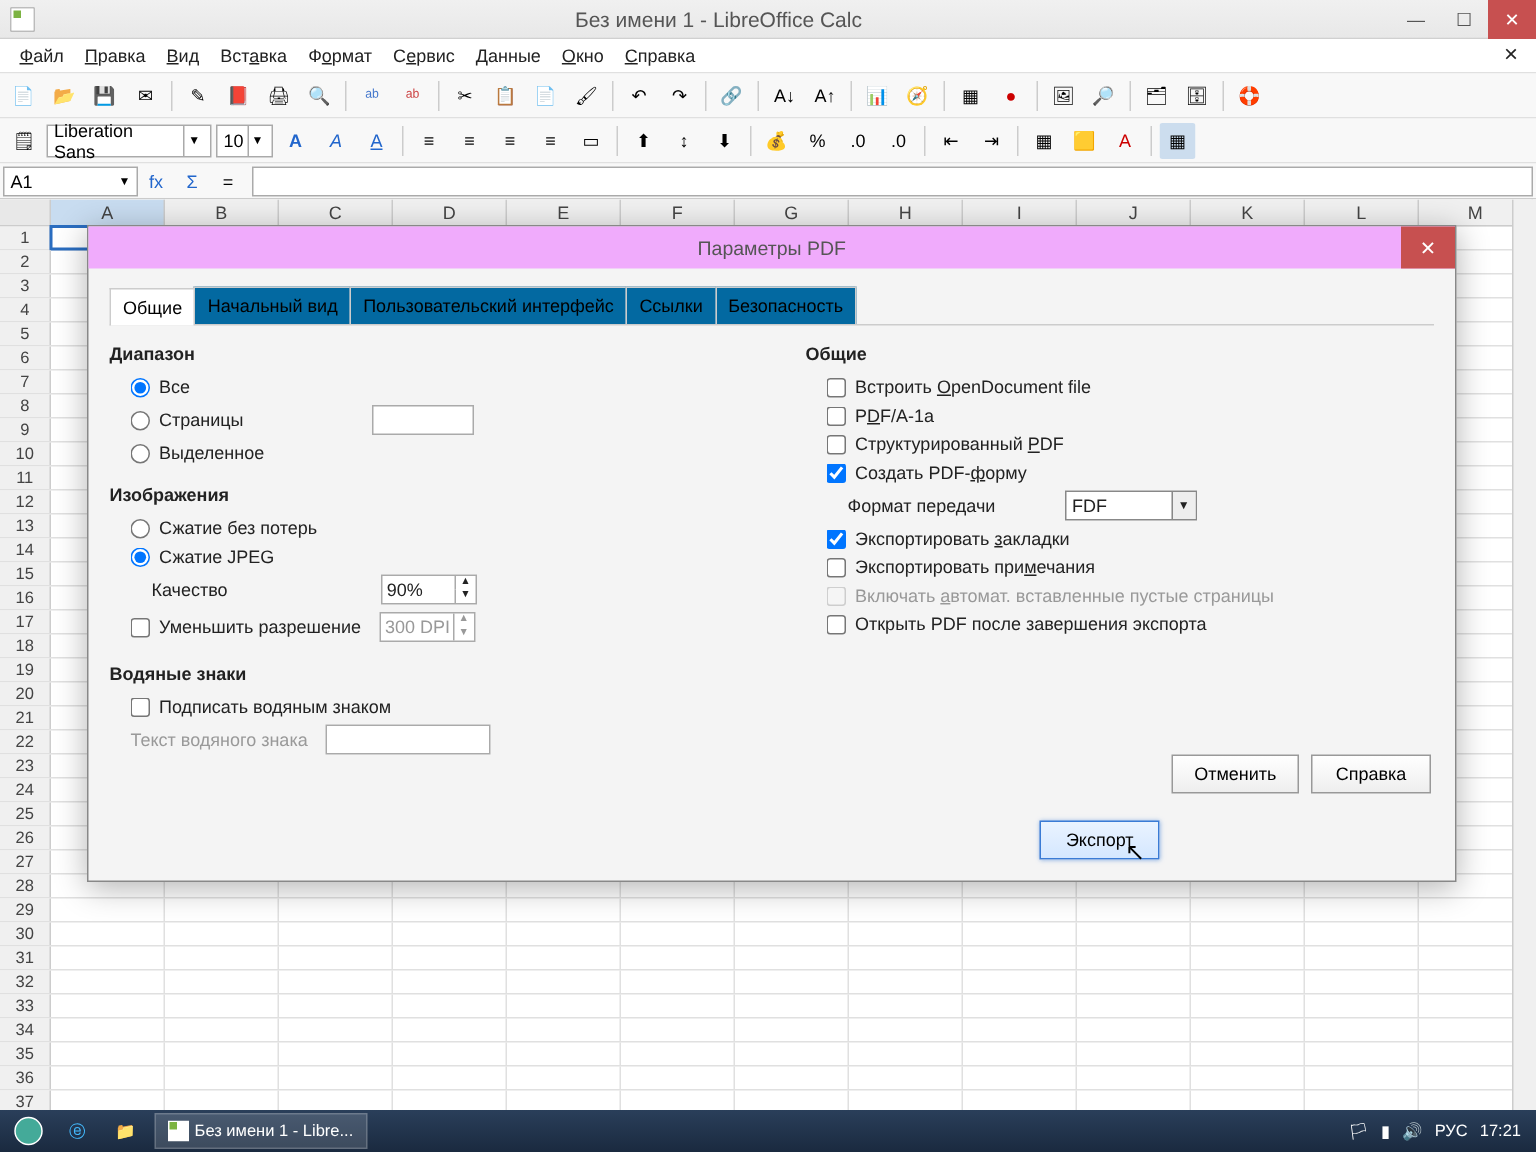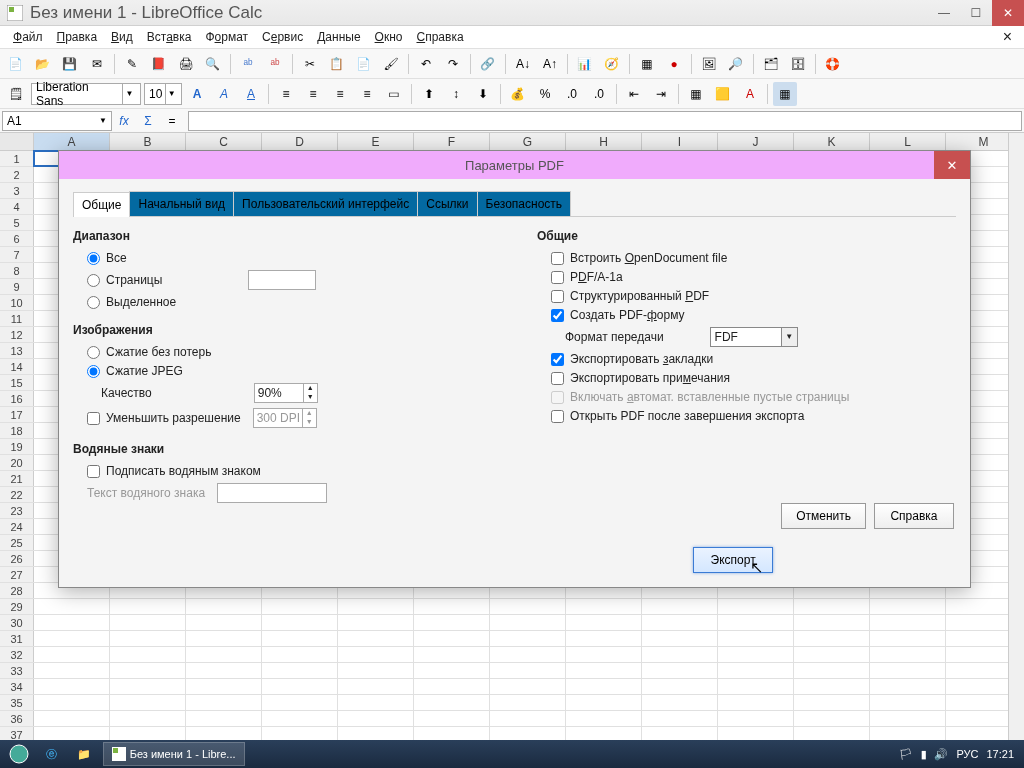--- a/index.html
+++ b/index.html
@@ -1,40 +1,40 @@
 <!DOCTYPE html>
 <html><head>
 <meta charset="utf-8">
 <style>
 * { box-sizing: border-box; margin: 0; padding: 0; font-family: "Segoe UI", Arial, sans-serif; }
 body { width: 1024px; height: 768px; overflow: hidden; background: #fff; font-size: 12px; position: relative; }
 
 
 .titlebar { height: 26px; background: linear-gradient(#f0f0f0,#e8e8e8); display: flex; align-items: center; border-bottom: 1px solid #d0d0d0; }
 .titlebar .logo { width: 22px; height: 22px; margin: 0 4px; display:flex;align-items:center;justify-content:center;}
-.titlebar .title { flex: 1; color: #555; font-size: 17px; }
+.titlebar .title { flex: 1; text-align: center; color: #555; font-size: 14px; }
 .titlebar .winbtns { display: flex; }
 .titlebar .winbtn { width: 32px; height: 26px; display:flex;align-items:center;justify-content:center; color:#555;}
 .titlebar .winbtn.close { background:#c75050; color:#fff;}
 .menubar { height: 23px; display:flex; align-items:center; padding: 0 6px; gap:0; border-bottom:1px solid #e0e0e0;}
 .menubar span { padding: 3px 7px; color:#222; cursor:default;}
 .menubar span u { text-decoration: underline; }
 .menubar .closex { margin-left:auto; font-size:16px; padding:0 6px;}
 
 .toolbar { height: 30px; display:flex; align-items:center; padding:2px 4px; gap:3px; border-bottom:1px solid #e0e0e0; background:#f8f8f8;}
 .tbtn { width:24px; height:24px; display:flex;align-items:center;justify-content:center; border:1px solid transparent; border-radius:2px;}
 .sep { width:1px; height:20px; background:#ccc; margin:0 2px;}
 
 .toolbar2 { height:30px; display:flex; align-items:center; padding:2px 4px; gap:3px; border-bottom:1px solid #e0e0e0; background:#f8f8f8;}
 .fontbox { height:22px; border:1px solid #aaa; background:#fff; padding:0 4px; display:flex;align-items:center;font-size:12px;}
 .fontname{width:110px;} .fontsize{width:38px;}
 .dropbtn{width:14px;display:flex;align-items:center;justify-content:center;border-left:1px solid #aaa;height:20px;margin-left:3px;font-size:8px;}
 
 .formulabar { height:24px; display:flex; align-items:center; border-bottom:1px solid #ccc; background:#f8f8f8; padding:2px;}
-.cellref { width:110px; height:20px; border:1px solid #aaa; background:#fff; padding:0 4px; display:flex;align-items:center;}
+.cellref { width:90px; height:20px; border:1px solid #aaa; background:#fff; padding:0 4px; display:flex;align-items:center;}
 .fx { width:20px;height:20px;display:flex;align-items:center;justify-content:center; margin:0 2px;}
 .formula-input { flex:1; height:20px; border:1px solid #aaa; background:#fff; margin-left:4px;}
 
 
 .sheet { position:relative; height: 624px; overflow:hidden; background:#fff;}
 .colheads { display:flex; height:18px; border-bottom:1px solid #ccc; background:#f0f0f0;}
 .corner{width:34px;border-right:1px solid #ccc;background:#e8e8e8;}
 .colhead{width:76px;border-right:1px solid #ccc;text-align:center;line-height:18px;color:#444;}
 .colhead.sel{background:#c8dcf0;}
 .rows { position:absolute; top:18px; left:0; right:0; bottom:0;}
@@ -197,21 +197,21 @@
   <div class="tbtn" style="color:#c00">A</div>
   <div class="sep"></div>
   <div class="tbtn" style="background:#cde">▦</div>
 </div>
 
 <div class="formulabar">
   <div class="cellref">
       <span>A1</span>
       <span style="margin-left:auto;font-size:8px">▼</span>
     </div>
-  <div class="fx" style="font-style:italic;color:#26c">fx</div>
+  <div class="fx" style="color:#26c">fx</div>
   <div class="fx" style="color:#26c">Σ</div>
   <div class="fx">=</div>
   <div class="formula-input"></div>
 </div>
 
 <div class="sheet">
   <div class="colheads">
     <div class="corner"></div>
   <div class="colhead sel">A</div>
       <div class="colhead">B</div>

